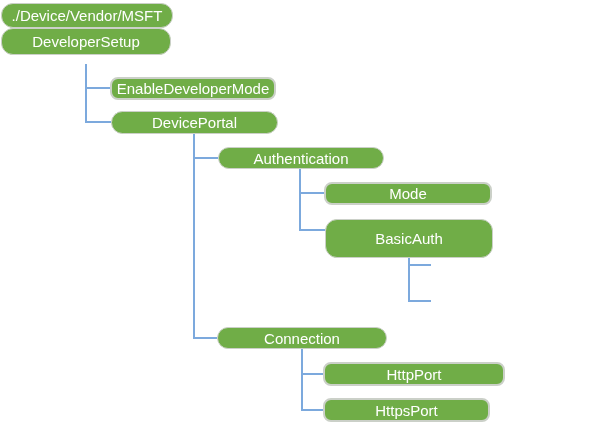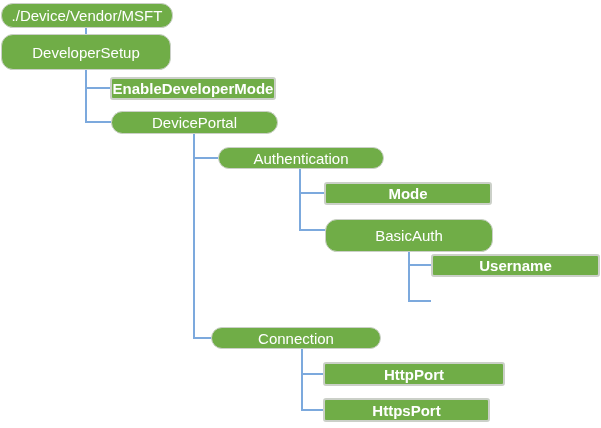--- a/index.html
+++ b/index.html
@@ -28,21 +28,21 @@
     align-items: center;
     justify-content: center;
     background: var(--node-fill);
     border: 2px solid var(--node-border);
     color: var(--node-text);
     font-size: 15px;
     line-height: 1;
     white-space: nowrap;
   }
   .node.pill { border-radius: 12px; border-width: 1px; }
-  .node.rect { border-radius: 3px; font-weight: bold; }
+  .node.rect { border-radius: 8px; }
 
   .line {
     position: absolute;
     background: var(--connector);
   }
   .line.v { width: 2px; }
   .line.h { height: 2px; }
 </style>
 </head>
 <body>
@@ -65,24 +65,23 @@
 
   <div class="line v" style="left:408px; top:242px; height:60px;"></div>
   <div class="line h" style="left:408px; top:264px; width:23px;"></div>
   <div class="line h" style="left:408px; top:300px; width:23px;"></div>
 
   <div class="line v" style="left:301px; top:349px; height:62px;"></div>
   <div class="line h" style="left:301px; top:373px; width:22px;"></div>
   <div class="line h" style="left:301px; top:409px; width:22px;"></div>
 
   <div class="node pill" style="left:1px;   top:3px;   width:172px; height:25px;">./Device/Vendor/MSFT</div>
-  <div class="node pill" style="left:1px;   top:34px;  width:170px; height:36px;">DeveloperSetup</div>
+  <div class="node pill" style="left:1px;   top:28px;  width:170px; height:27px;">DeveloperSetup</div>
   <div class="node rect" style="left:110px; top:77px;  width:166px; height:23px;">EnableDeveloperMode</div>
   <div class="node pill" style="left:111px; top:111px; width:167px; height:23px;">DevicePortal</div>
   <div class="node pill" style="left:218px; top:147px; width:166px; height:22px;">Authentication</div>
   <div class="node rect" style="left:324px; top:182px; width:168px; height:23px;text-align:center;">Mode</div>
-  <div class="node pill" style="left:325px; top:219px; width:168px; height:33px;">BasicAuth</div>
-  <div class="node rect" style="left:431px; top:254px; width:169px; height:23px;">Username</div>
-  <div class="node pill" style="left:211px; top:327px; width:170px; height:22px;">Connection</div>
+  <div class="node pill" style="left:325px; top:219px; width:168px; height:39px;">BasicAuth</div>
+  <div class="node pill" style="left:217px; top:327px; width:170px; height:22px;">Connection</div>
   <div class="node rect" style="left:323px; top:362px; width:182px; height:24px;">HttpPort</div>
   <div class="node rect" style="left:323px; top:398px; width:167px; height:24px;">HttpsPort</div>
 
 </div>
 
 </body></html>

